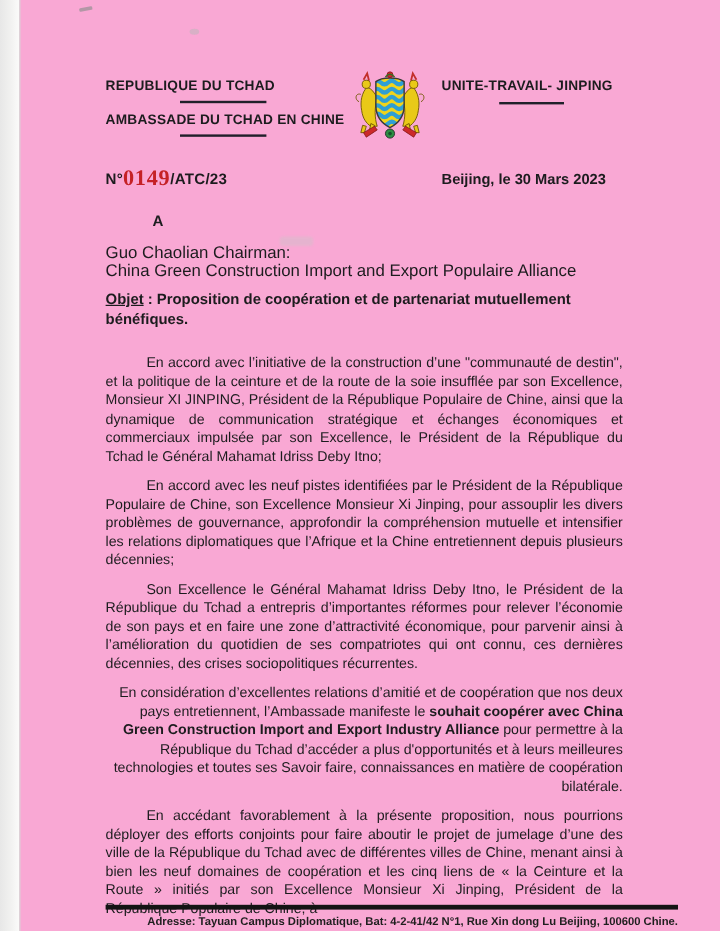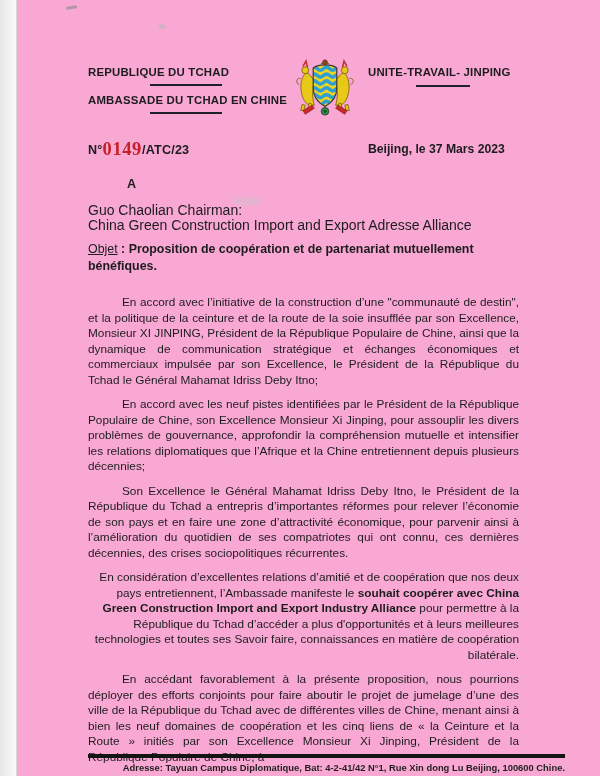--- a/index.html
+++ b/index.html
@@ -56,21 +56,21 @@
 
   .recipient {
     position: absolute; left: 88px; top: 203px;
     font-weight: normal; font-size: 14px; line-height: 14.5px; white-space: nowrap;
   }
 
   .subject {
     position: absolute; left: 88px; top: 241px; width: 432px;
     font-size: 12.4px; line-height: 16.5px; font-weight: bold;
   }
-  .subject-label { font-weight: normal; text-decoration: underline; }
+  .subject-label { font-weight: bold; text-decoration: underline; }
 
   .body {
     position: absolute; left: 88px; top: 295px; width: 431px;
     font-size: 11.8px; line-height: 15.5px;
   }
   .body p { margin: 0 0 9px 0; text-align: justify; }
   .body p.indent { text-indent: 34px; }
   .body p.ragged { text-align: right; }
   .b { font-weight: bold; }
 
@@ -152,26 +152,26 @@
   <div class="header-right">
     <div class="h-title">UNITE-TRAVAIL- JINPING</div>
     <div class="h-rule-right"></div>
   </div>
 
   <div class="ref">
     <span>N°</span>
       <span class="ref-number" style="color: rgb(197, 33, 38);">0149</span>
       <span>/ATC/23</span>
   </div>
-  <div class="date">Beijing, le 37 Mars 2023</div>
+  <div class="date">Beijing, le 30 Mars 2023</div>
 
   <div class="salutation">A</div>
   <div class="recipient">
     <div>Guo Chaolian Chairman:</div>
-    <div>China Green Construction Import and Export Adresse Alliance</div>
+    <div>China Green Construction Import and Export Populaire Alliance</div>
   </div>
 
   <div class="subject">
     <span class="subject-label">Objet</span><span> : </span><span>Proposition de coopération et de partenariat mutuellement bénéfiques.</span>
   </div>
 
   <div class="body">
     <p class="indent">En accord avec l’initiative de la construction d’une "communauté de destin", et la politique de la ceinture et de la route de la soie insufflée par son Excellence, Monsieur XI JINPING, Président de la République Populaire de Chine, ainsi que la dynamique de communication stratégique et échanges économiques et commerciaux impulsée par son Excellence, le Président de la République du Tchad le Général Mahamat Idriss Deby Itno;</p>
     <p class="indent">En accord avec les neuf pistes identifiées par le Président de la République Populaire de Chine, son Excellence Monsieur Xi Jinping, pour assouplir les divers problèmes de gouvernance, approfondir la compréhension mutuelle et intensifier les relations diplomatiques que l’Afrique et la Chine entretiennent depuis plusieurs décennies;</p>
     <p class="indent">Son Excellence le Général Mahamat Idriss Deby Itno, le Président de la République du Tchad a entrepris d’importantes réformes pour relever l’économie de son pays et en faire une zone d’attractivité économique, pour parvenir ainsi à l’amélioration du quotidien de ses compatriotes qui ont connu, ces dernières décennies, des crises sociopolitiques récurrentes.</p>

